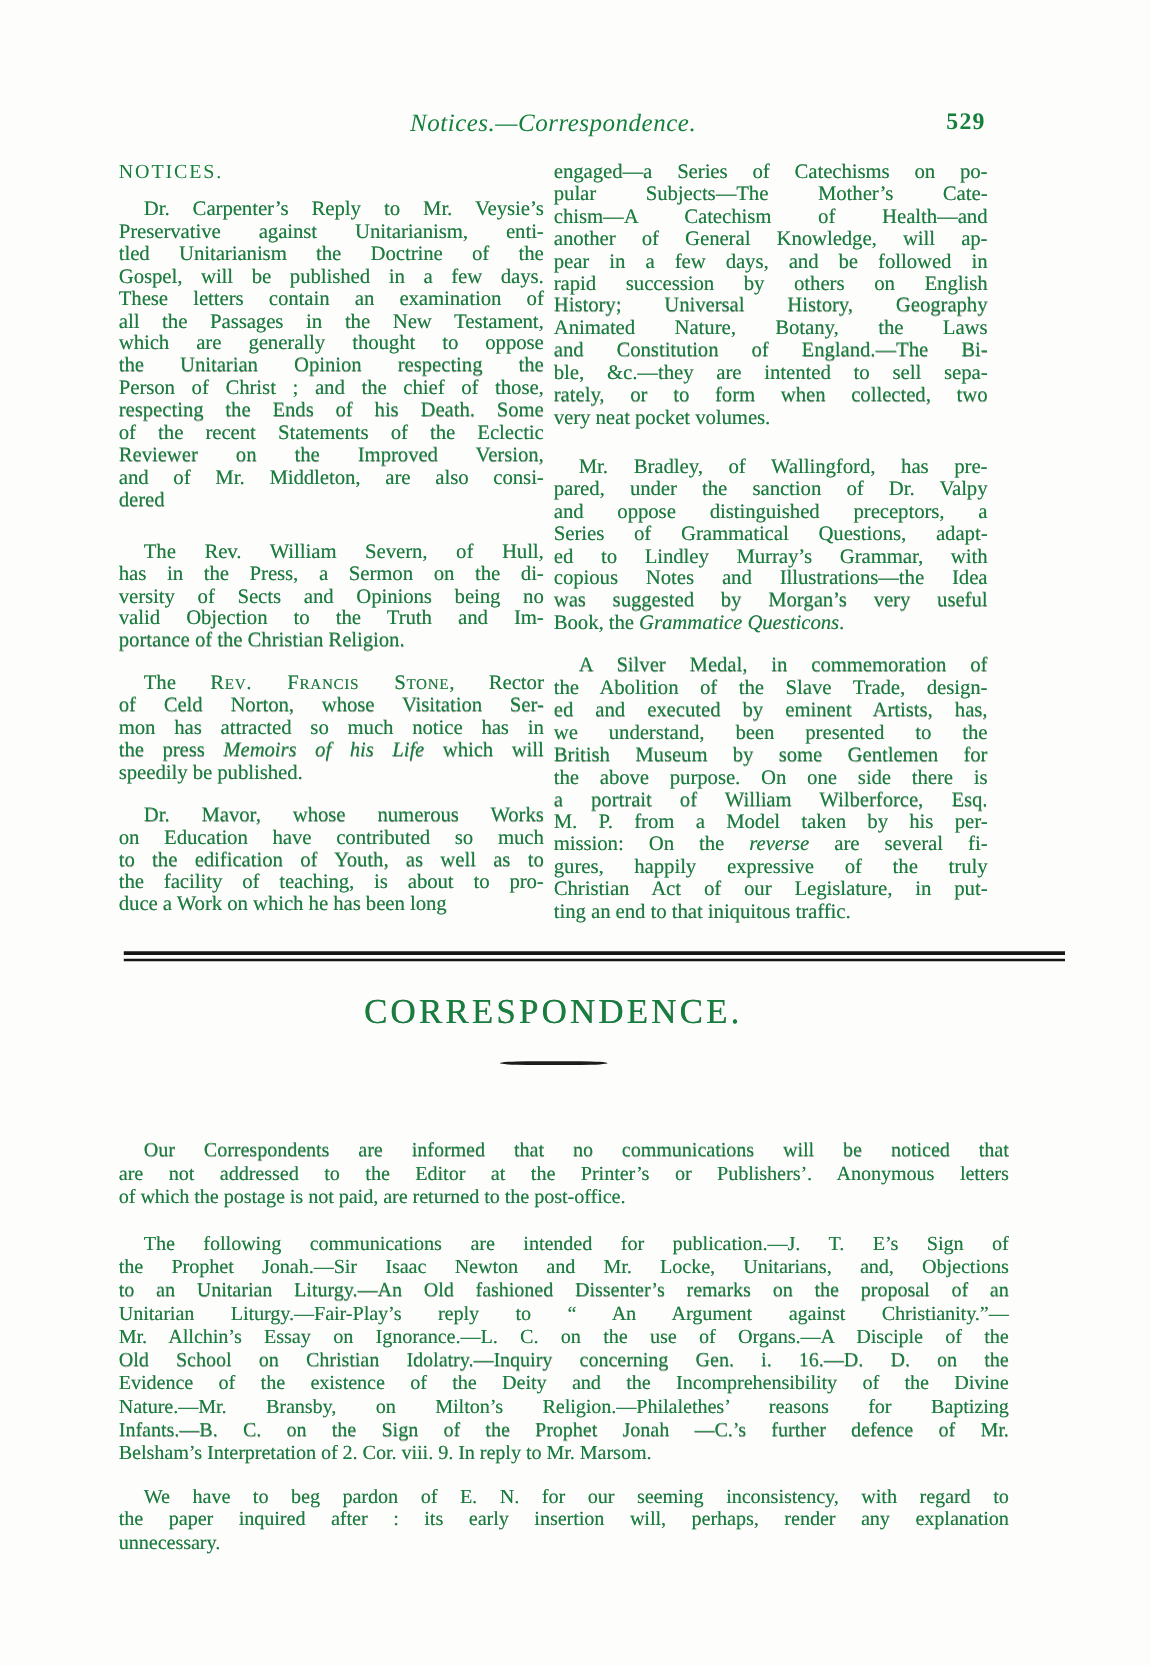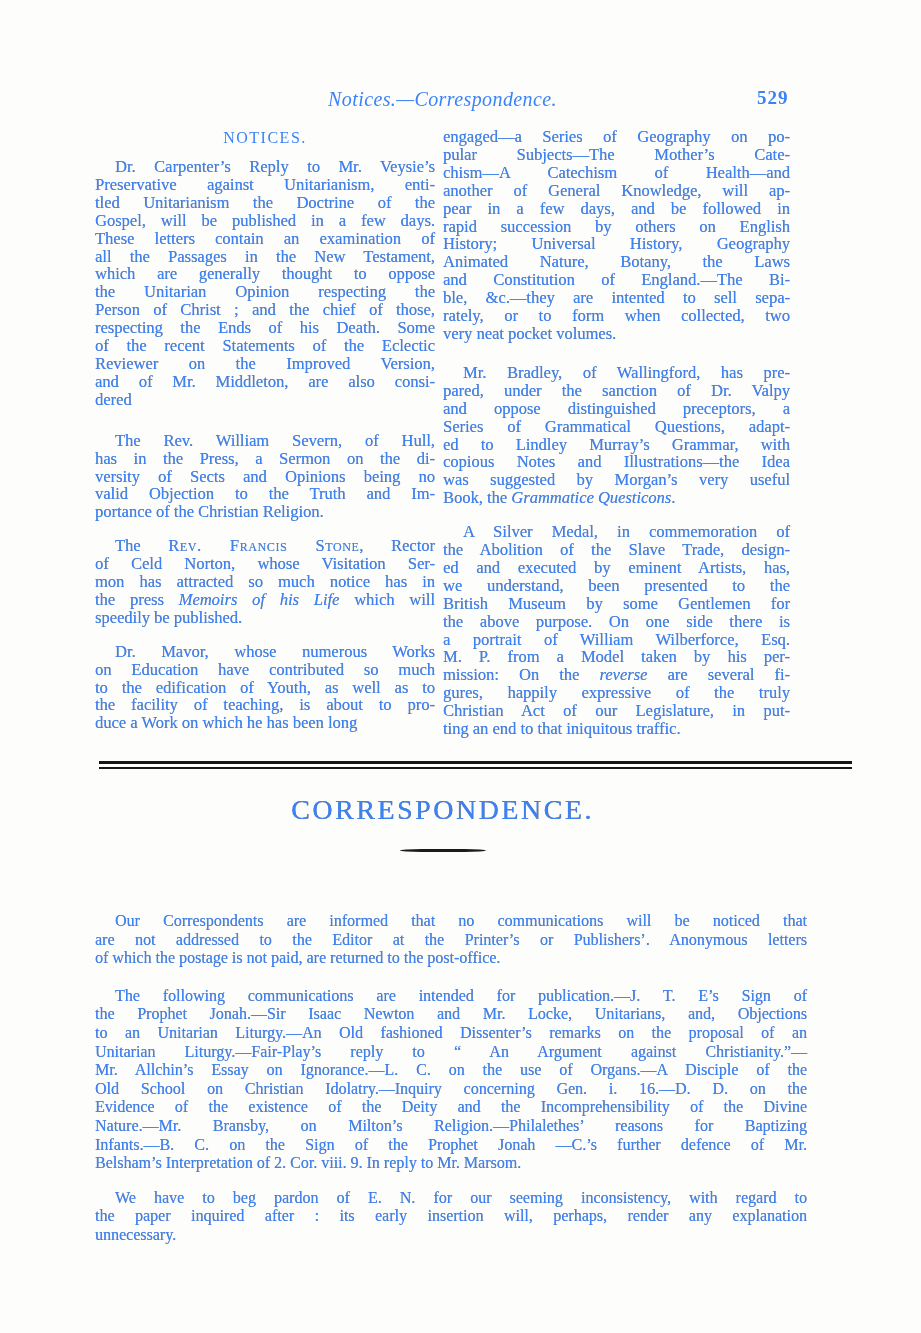--- a/index.html
+++ b/index.html
@@ -2,40 +2,40 @@
 <html><head>
 <meta charset="utf-8">
 <style>
   html, body { margin: 0; padding: 0; background: #ffffff; }
   #page {
     position: relative;
     width: 921px;
     height: 1333px;
     background: #fdfdfb;
     font-family: "Liberation Serif", "DejaVu Serif", serif;
-    color: #3b82f6;
+    color: #15803d;
     overflow: hidden;
   }
   .abs { position: absolute; }
 
   
   #running-title {
     top: 88px; left: 95px; width: 695px;
     text-align: center; font-style: italic;
     font-size: 20px; letter-spacing: 0.4px;
   }
   #page-number {
     top: 87px; left: 757px; width: 70px;
     font-size: 19px; font-weight: 700; letter-spacing: 1px;
   }
 
   
   #notices-heading {
     top: 129px; left: 95px; width: 340px;
-    text-align: center; font-size: 16px; letter-spacing: 1.5px;
+    font-size: 16px; letter-spacing: 1.5px;
   }
   #col-left  { top: 158px; left: 95px;  width: 340px; }
   #col-right { top: 128px; left: 443px; width: 347px; }
   .coltext { font-size: 16.5px; line-height: 17.9px; }
 
   .para { margin: 0 0 16px 0; }
   #col-left  .para:first-child { margin-bottom: 23px; }
   #col-right .para:first-child { margin-bottom: 21px; }
   #corr-paragraphs .para:first-child { margin-bottom: 19px; }
 
@@ -118,21 +118,21 @@
         <div class="tline firstline">Dr. Mavor, whose numerous Works</div>
         <div class="tline">on Education have contributed so much</div>
         <div class="tline">to the edification of Youth, as well as to</div>
         <div class="tline">the facility of teaching, is about to pro-</div>
         <div class="tline lastline">duce a Work on which he has been long</div>
       </div>
     </div>
 
   <div id="col-right" class="abs coltext">
       <div class="para">
-        <div class="tline firstline">engaged—a Series of Geography on po-</div>
+        <div class="tline firstline">engaged—a Series of Catechisms on po-</div>
         <div class="tline">pular Subjects—The Mother’s Cate-</div>
         <div class="tline">chism—A Catechism of Health—and</div>
         <div class="tline">another of General Knowledge, will ap-</div>
         <div class="tline">pear in a few days, and be followed in</div>
         <div class="tline">rapid succession by others on English</div>
         <div class="tline">History; Universal History, Geography</div>
         <div class="tline">Animated Nature, Botany, the Laws</div>
         <div class="tline">and Constitution of England.—The Bi-</div>
         <div class="tline">ble, &amp;c.—they are intented to sell sepa-</div>
         <div class="tline">rately, or to form when collected, two</div>

